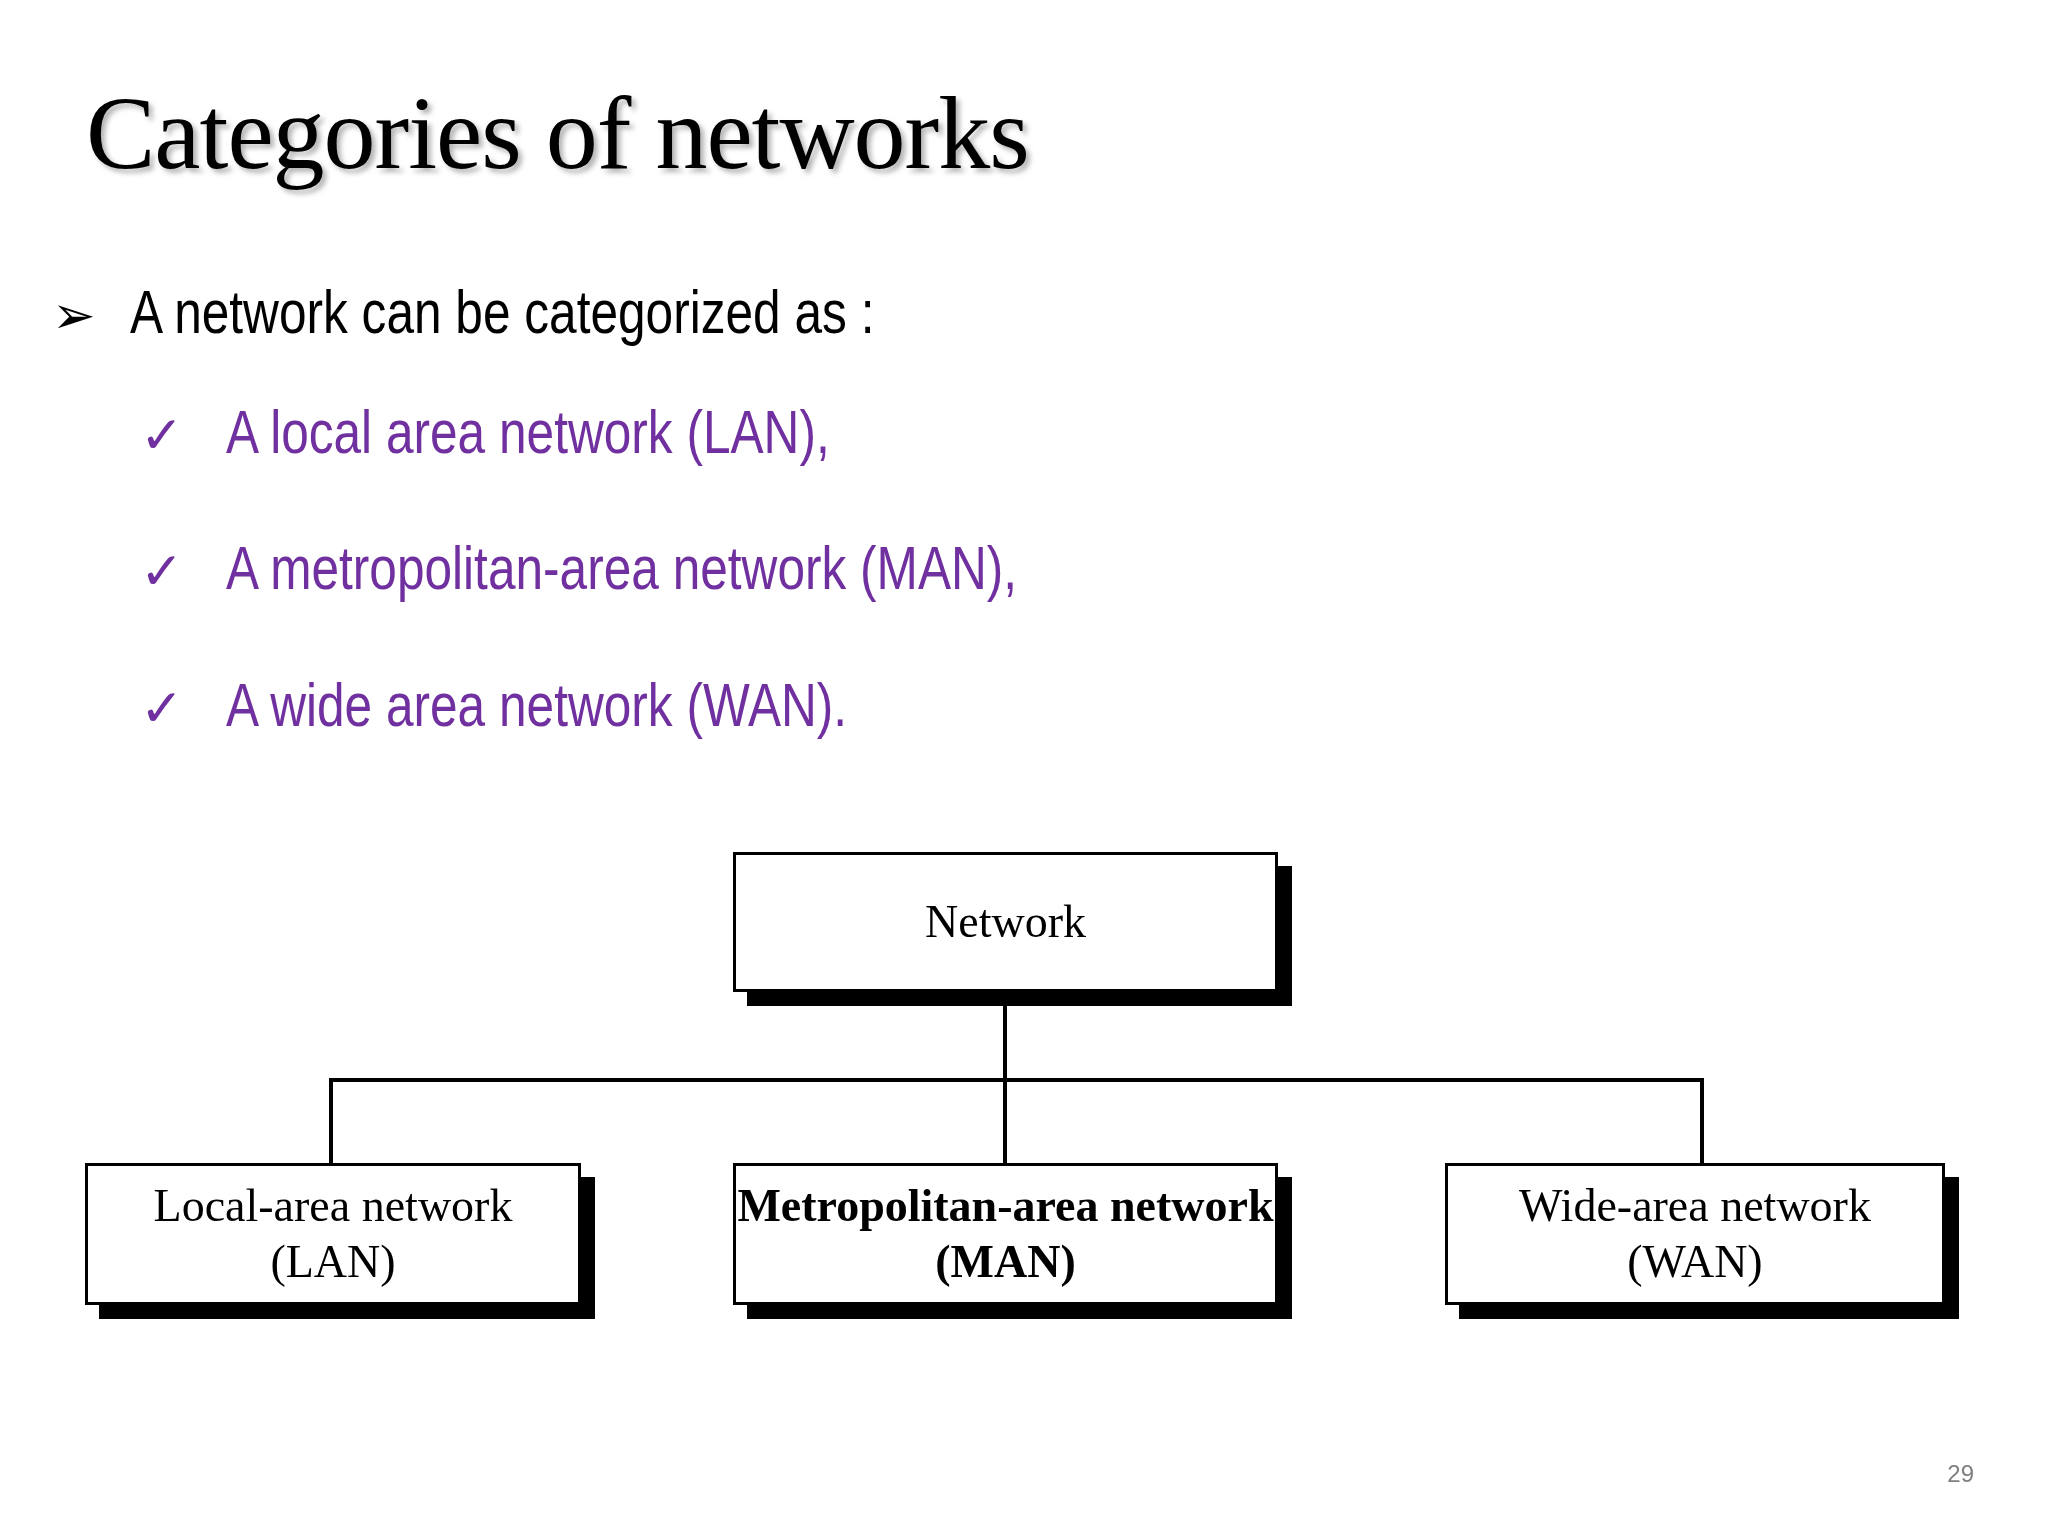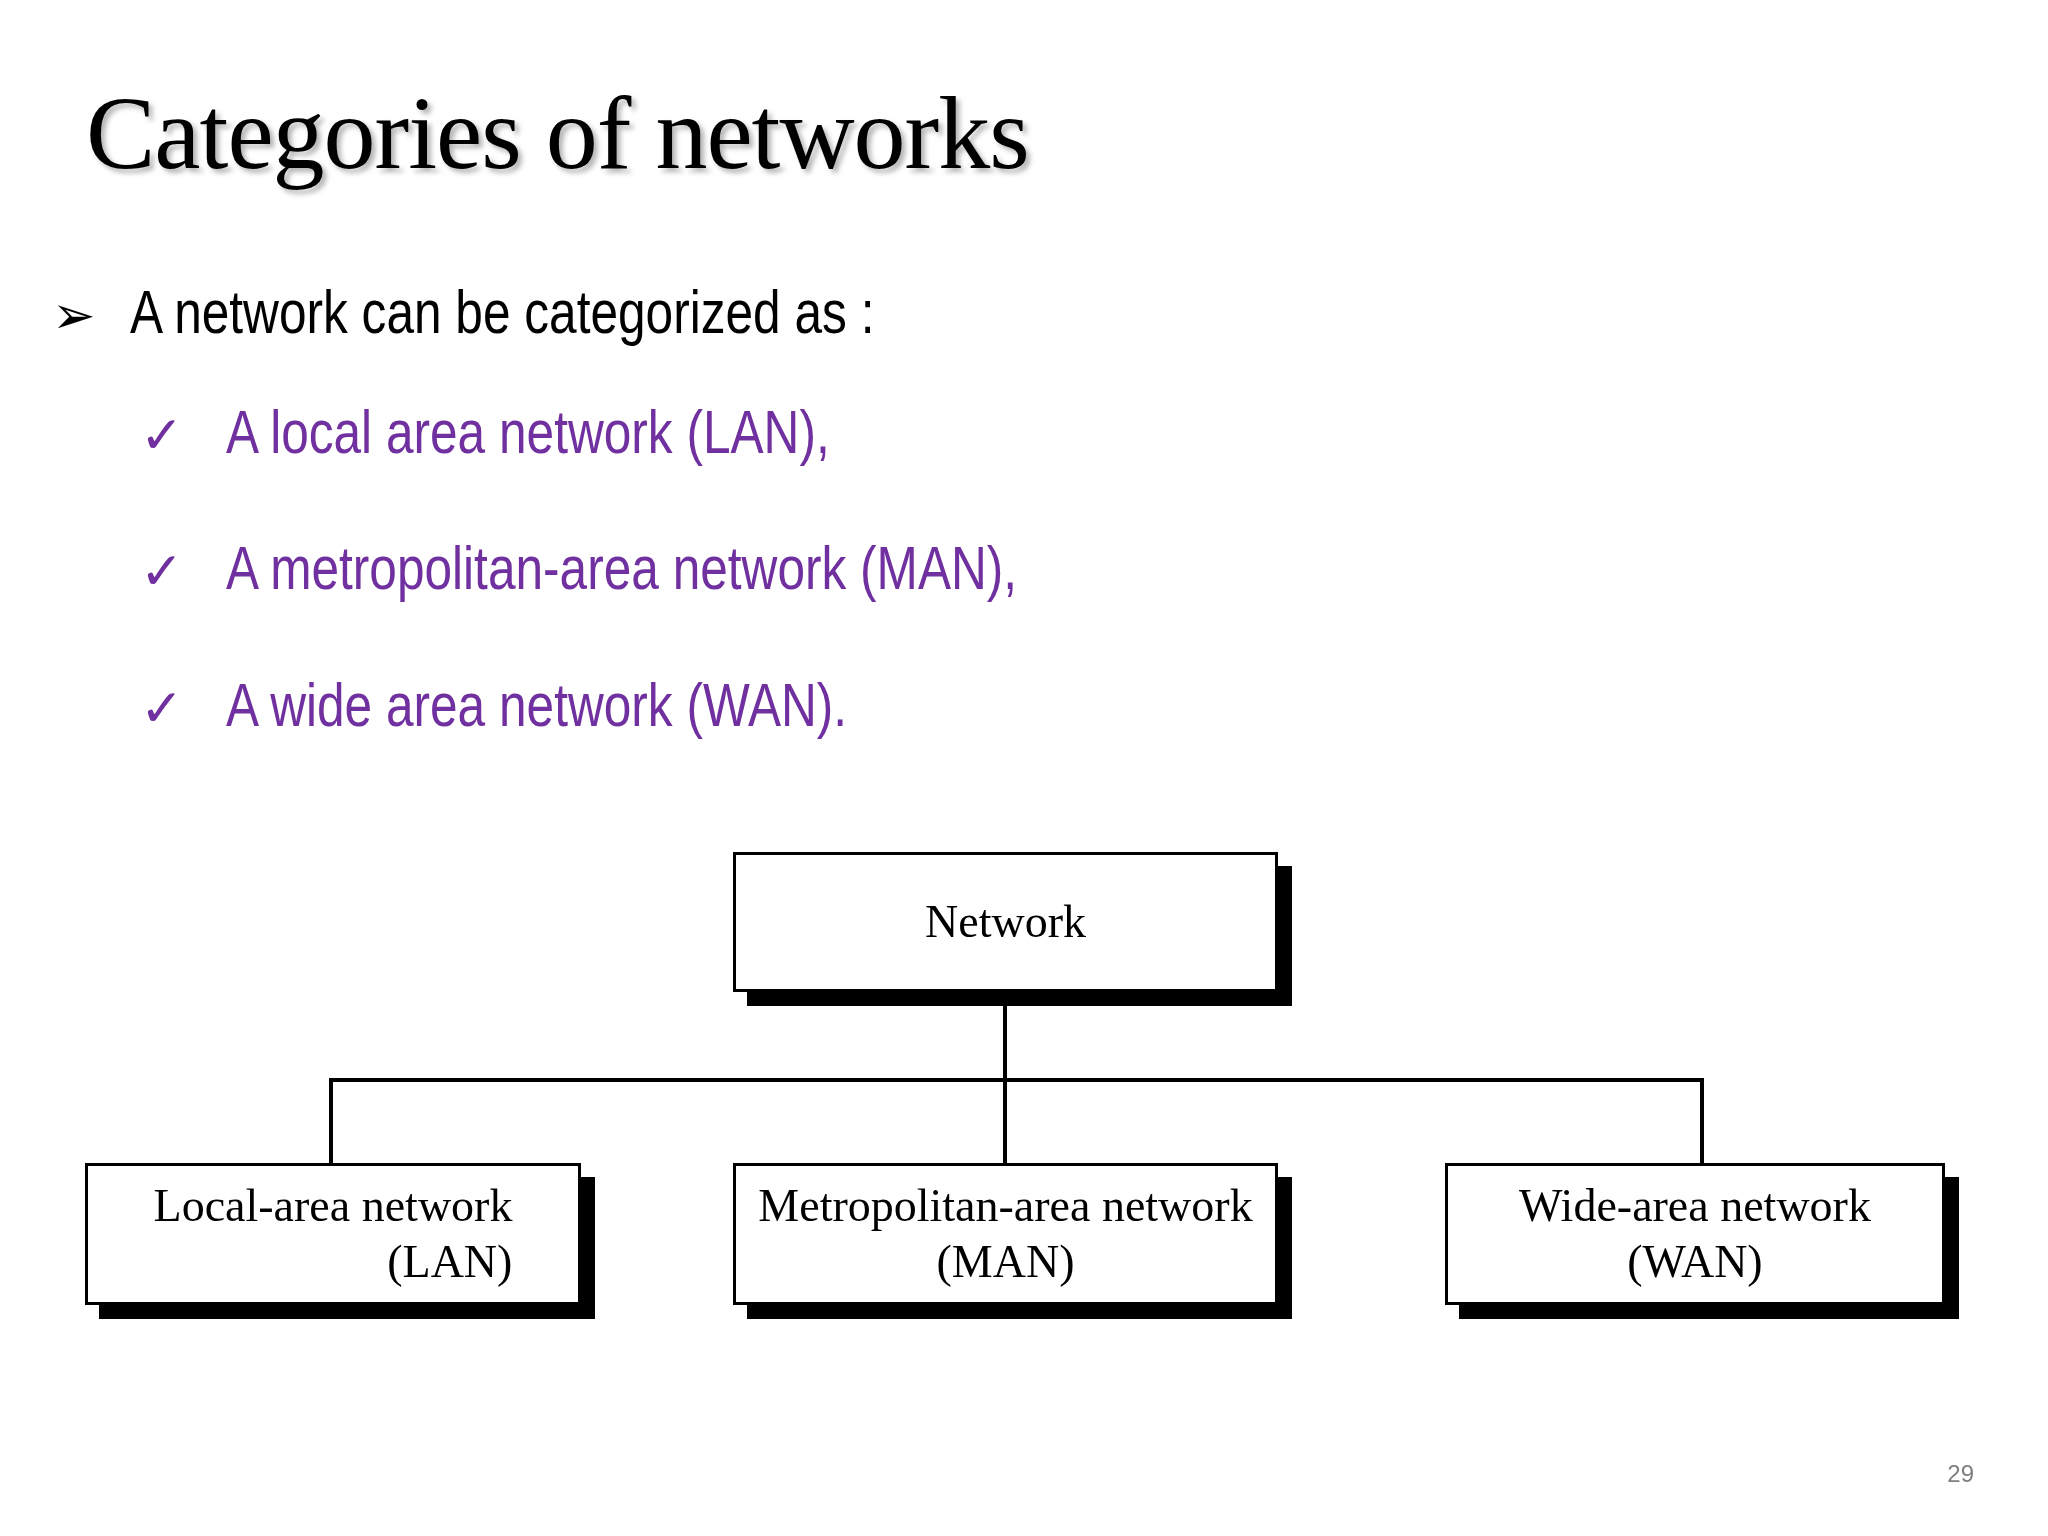--- a/index.html
+++ b/index.html
@@ -107,22 +107,22 @@
   }
   .node-label {
     font-family: "Liberation Serif", "DejaVu Serif", serif;
     font-size: 46px;
     line-height: 1.22;
     color: #000000;
     white-space: pre-line;
   }
 
   #node-network   { left: 733px;  top: 852px;  width: 545px; height: 140px; }
-  #node-lan       { left: 85px;   top: 1163px; width: 496px; height: 142px; text-align: right; }
-  #node-man       { left: 733px;  top: 1163px; width: 545px; height: 142px; }
+  #node-lan       { left: 85px;   top: 1163px; width: 496px; height: 142px; }
+  #node-man       { left: 733px;  top: 1163px; width: 545px; height: 142px; font-weight: bold; }
   #node-wan       { left: 1445px; top: 1163px; width: 500px; height: 142px; }
 
   .connector {
     position: absolute;
     background: #000000;
     z-index: 2;
   }
   
   #conn-stem-top   { left: 1003px; top: 992px;  width: 4px;   height: 88px; }
   

